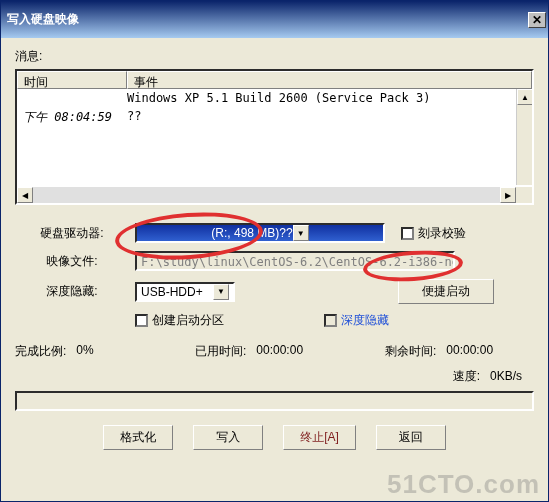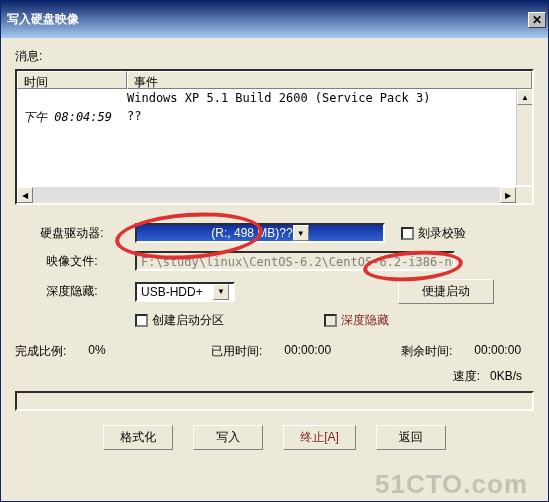--- a/index.html
+++ b/index.html
@@ -31,33 +31,33 @@
 .form-row { display:flex; align-items:center; margin:8px 0; }
 .form-label { width:120px; text-align:center; padding-right:6px; }
 .select { background: linear-gradient(#1030A0,#3060D0); color:#fff; border:2px inset #fff; border-top-color:#808080; border-left-color:#808080; height:20px; width:250px; padding:1px 4px; font-size:12px; display:flex; align-items:center; justify-content:center;}
 .select .arrow { background:#ECE9D8; width:16px; height:16px; display:flex; align-items:center; justify-content:center; color:#000; font-size:8px; border:1px solid #fff; border-right-color:#808080; border-bottom-color:#808080;}
 .select-small { background:#fff; color:#000; border:2px inset #fff; border-top-color:#808080; border-left-color:#808080; height:20px; width:100px; padding:1px 4px; font-size:12px; display:flex; align-items:center; justify-content:space-between;}
 .select-small .arrow { background:#ECE9D8; width:16px; height:16px; display:flex; align-items:center; justify-content:center; color:#000; font-size:8px; border:1px solid #fff; border-right-color:#808080; border-bottom-color:#808080;}
 .readonly { background:#ECE9D8; border:2px inset #fff; border-top-color:#808080; border-left-color:#808080; height:20px; width:320px; padding:2px 4px; font-size:12px; color:#808080; font-family:"SimSun",monospace; overflow:hidden; white-space:nowrap; }
 .checkbox-wrap { display:flex; align-items:center; gap:4px; margin-left:16px; }
 .checkbox { width:13px; height:13px; background:#fff; border:2px inset #808080; }
 .checkbox.disabled { background:#ECE9D8; }
-.cb-label.disabled { color:#7f1d1d; }
+.cb-label.disabled { color:#1d4ed8; }
 .stats { display:flex; margin-top:14px; font-size:12px; }
-.stats .item { display:flex; gap:22px; }
+.stats .item { display:flex; gap:10px; }
 .stats .i1{ flex:0 0 180px; }
-.stats .i2{ flex:0 0 190px;margin-left:16px; }
+.stats .i2{ flex:0 0 190px; }
 .stats .i3{ flex:1; }
 .speed-row { text-align:right; margin:8px 12px 0 0;}
 .progress { margin:6px 0 14px; height:20px; background:#ECE9D8; border:2px inset #fff; border-top-color:#808080; border-left-color:#808080; }
 .bottom-btns { display:flex; justify-content:center; gap:20px; }
 .circle { position:absolute; border:4px solid #E03030; border-radius:50%; pointer-events:none; }
 .circle1 { left:114px; top:212px; width:148px; height:46px; transform:rotate(-4deg);}
 .circle2 { left:362px; top:250px; width:100px; height:30px; transform:rotate(-4deg);}
-.watermark { position:absolute; right:20px; bottom:4px; color:rgba(120,120,120,0.35); font-family:Arial; text-align:right; font-size:18px; line-height:1; pointer-events:none; }
+.watermark { position:absolute; right:8px; bottom:4px; color:rgba(120,120,120,0.35); font-family:Arial; text-align:right; font-size:18px; line-height:1; pointer-events:none; }
 .watermark .big{ font-size:26px; font-weight:bold; letter-spacing:1px;}
 </style>
 </head>
 <body>
 
 <div class="window">
   <div class="titlebar">
     <span class="titlebar-title">写入硬盘映像</span>
     <div class="titlebar-close">✕</div>
   </div>

